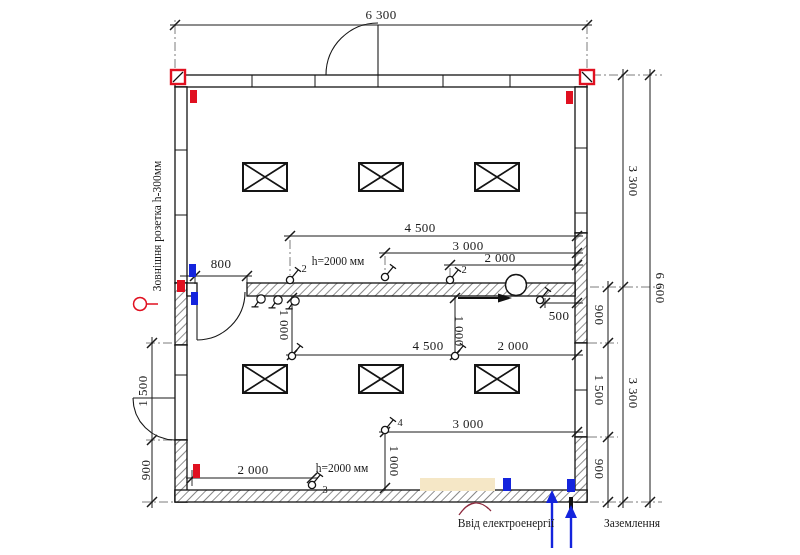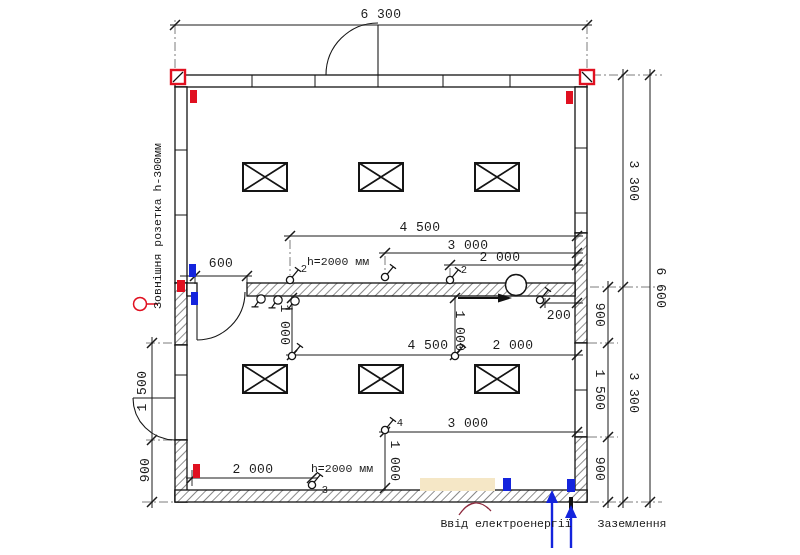--- a/index.html
+++ b/index.html
@@ -1,17 +1,17 @@
 <!DOCTYPE html>
 <html><head>
 <meta charset="utf-8">
 <style>
   html,body{margin:0;padding:0;background:#fff;}
   .stage{position:relative;width:800px;height:555px;background:#fff;overflow:hidden;
-         font-family:Liberation Mono, monospace;color:#1a1a1a;}
+         font-family:Liberation Serif, serif;color:#1a1a1a;}
   .stage svg{position:absolute;left:0;top:0;}
   .lbl{position:absolute;font-size:13px;line-height:1;white-space:nowrap;
        transform:translate(-50%,-50%);letter-spacing:.4px;}
   .r90{transform:translate(-50%,-50%) rotate(90deg);}
   .r270{transform:translate(-50%,-50%) rotate(-90deg);}
   .small{font-size:11.5px;letter-spacing:0;}
   .tiny{font-size:10.5px;letter-spacing:0;}
   .wall{fill:#fff;stroke:#151515;stroke-width:1.3;}
   .hwall{fill:url(#hatch);stroke:#151515;stroke-width:1.3;}
   .wline{stroke:#151515;stroke-width:1;fill:none;}
@@ -238,30 +238,30 @@
 
 <div class="lbl" style="left:381px;top:14px">6 300</div>
 <div class="lbl r90" style="left:633px;top:181px">3 300</div>
 <div class="lbl r90" style="left:633px;top:393px">3 300</div>
 <div class="lbl r90" style="left:660px;top:288px">6 600</div>
 <div class="lbl r90" style="left:599px;top:315px">900</div>
 <div class="lbl r90" style="left:599px;top:390px">1 500</div>
 <div class="lbl r90" style="left:599px;top:469px">900</div>
 <div class="lbl r270" style="left:142px;top:391px">1 500</div>
 <div class="lbl r270" style="left:145px;top:470px">900</div>
-<div class="lbl" style="left:221px;top:263px">600</div>
+<div class="lbl" style="left:221px;top:263px">800</div>
 <div class="lbl" style="left:420px;top:227px">4 500</div>
 <div class="lbl" style="left:468px;top:245px">3 000</div>
 <div class="lbl" style="left:500px;top:257px">2 000</div>
 <div class="lbl small" style="left:338px;top:262px">h=2000 мм</div>
 <div class="lbl r90" style="left:284px;top:325px">1 000</div>
 <div class="lbl r90" style="left:459px;top:331px">1 000</div>
 <div class="lbl" style="left:428px;top:345px">4 500</div>
 <div class="lbl" style="left:513px;top:345px">2 000</div>
-<div class="lbl" style="left:559px;top:315px">200</div>
+<div class="lbl" style="left:559px;top:315px">500</div>
 <div class="lbl" style="left:468px;top:423px">3 000</div>
 <div class="lbl r90" style="left:394px;top:461px">1 000</div>
 <div class="lbl" style="left:253px;top:469px">2 000</div>
 <div class="lbl small" style="left:342px;top:469px">h=2000 мм</div>
 <div class="lbl small r270" style="left:158px;top:226px">Зовнішня розетка h-300мм</div>
 <div class="lbl small" style="left:506px;top:524px">Ввід електроенергії</div>
 <div class="lbl small" style="left:632px;top:524px">Заземлення</div>
 <div class="lbl tiny" style="left:304px;top:269px">2</div>
 <div class="lbl tiny" style="left:464px;top:270px">2</div>
 <div class="lbl tiny" style="left:325px;top:490px">3</div>

